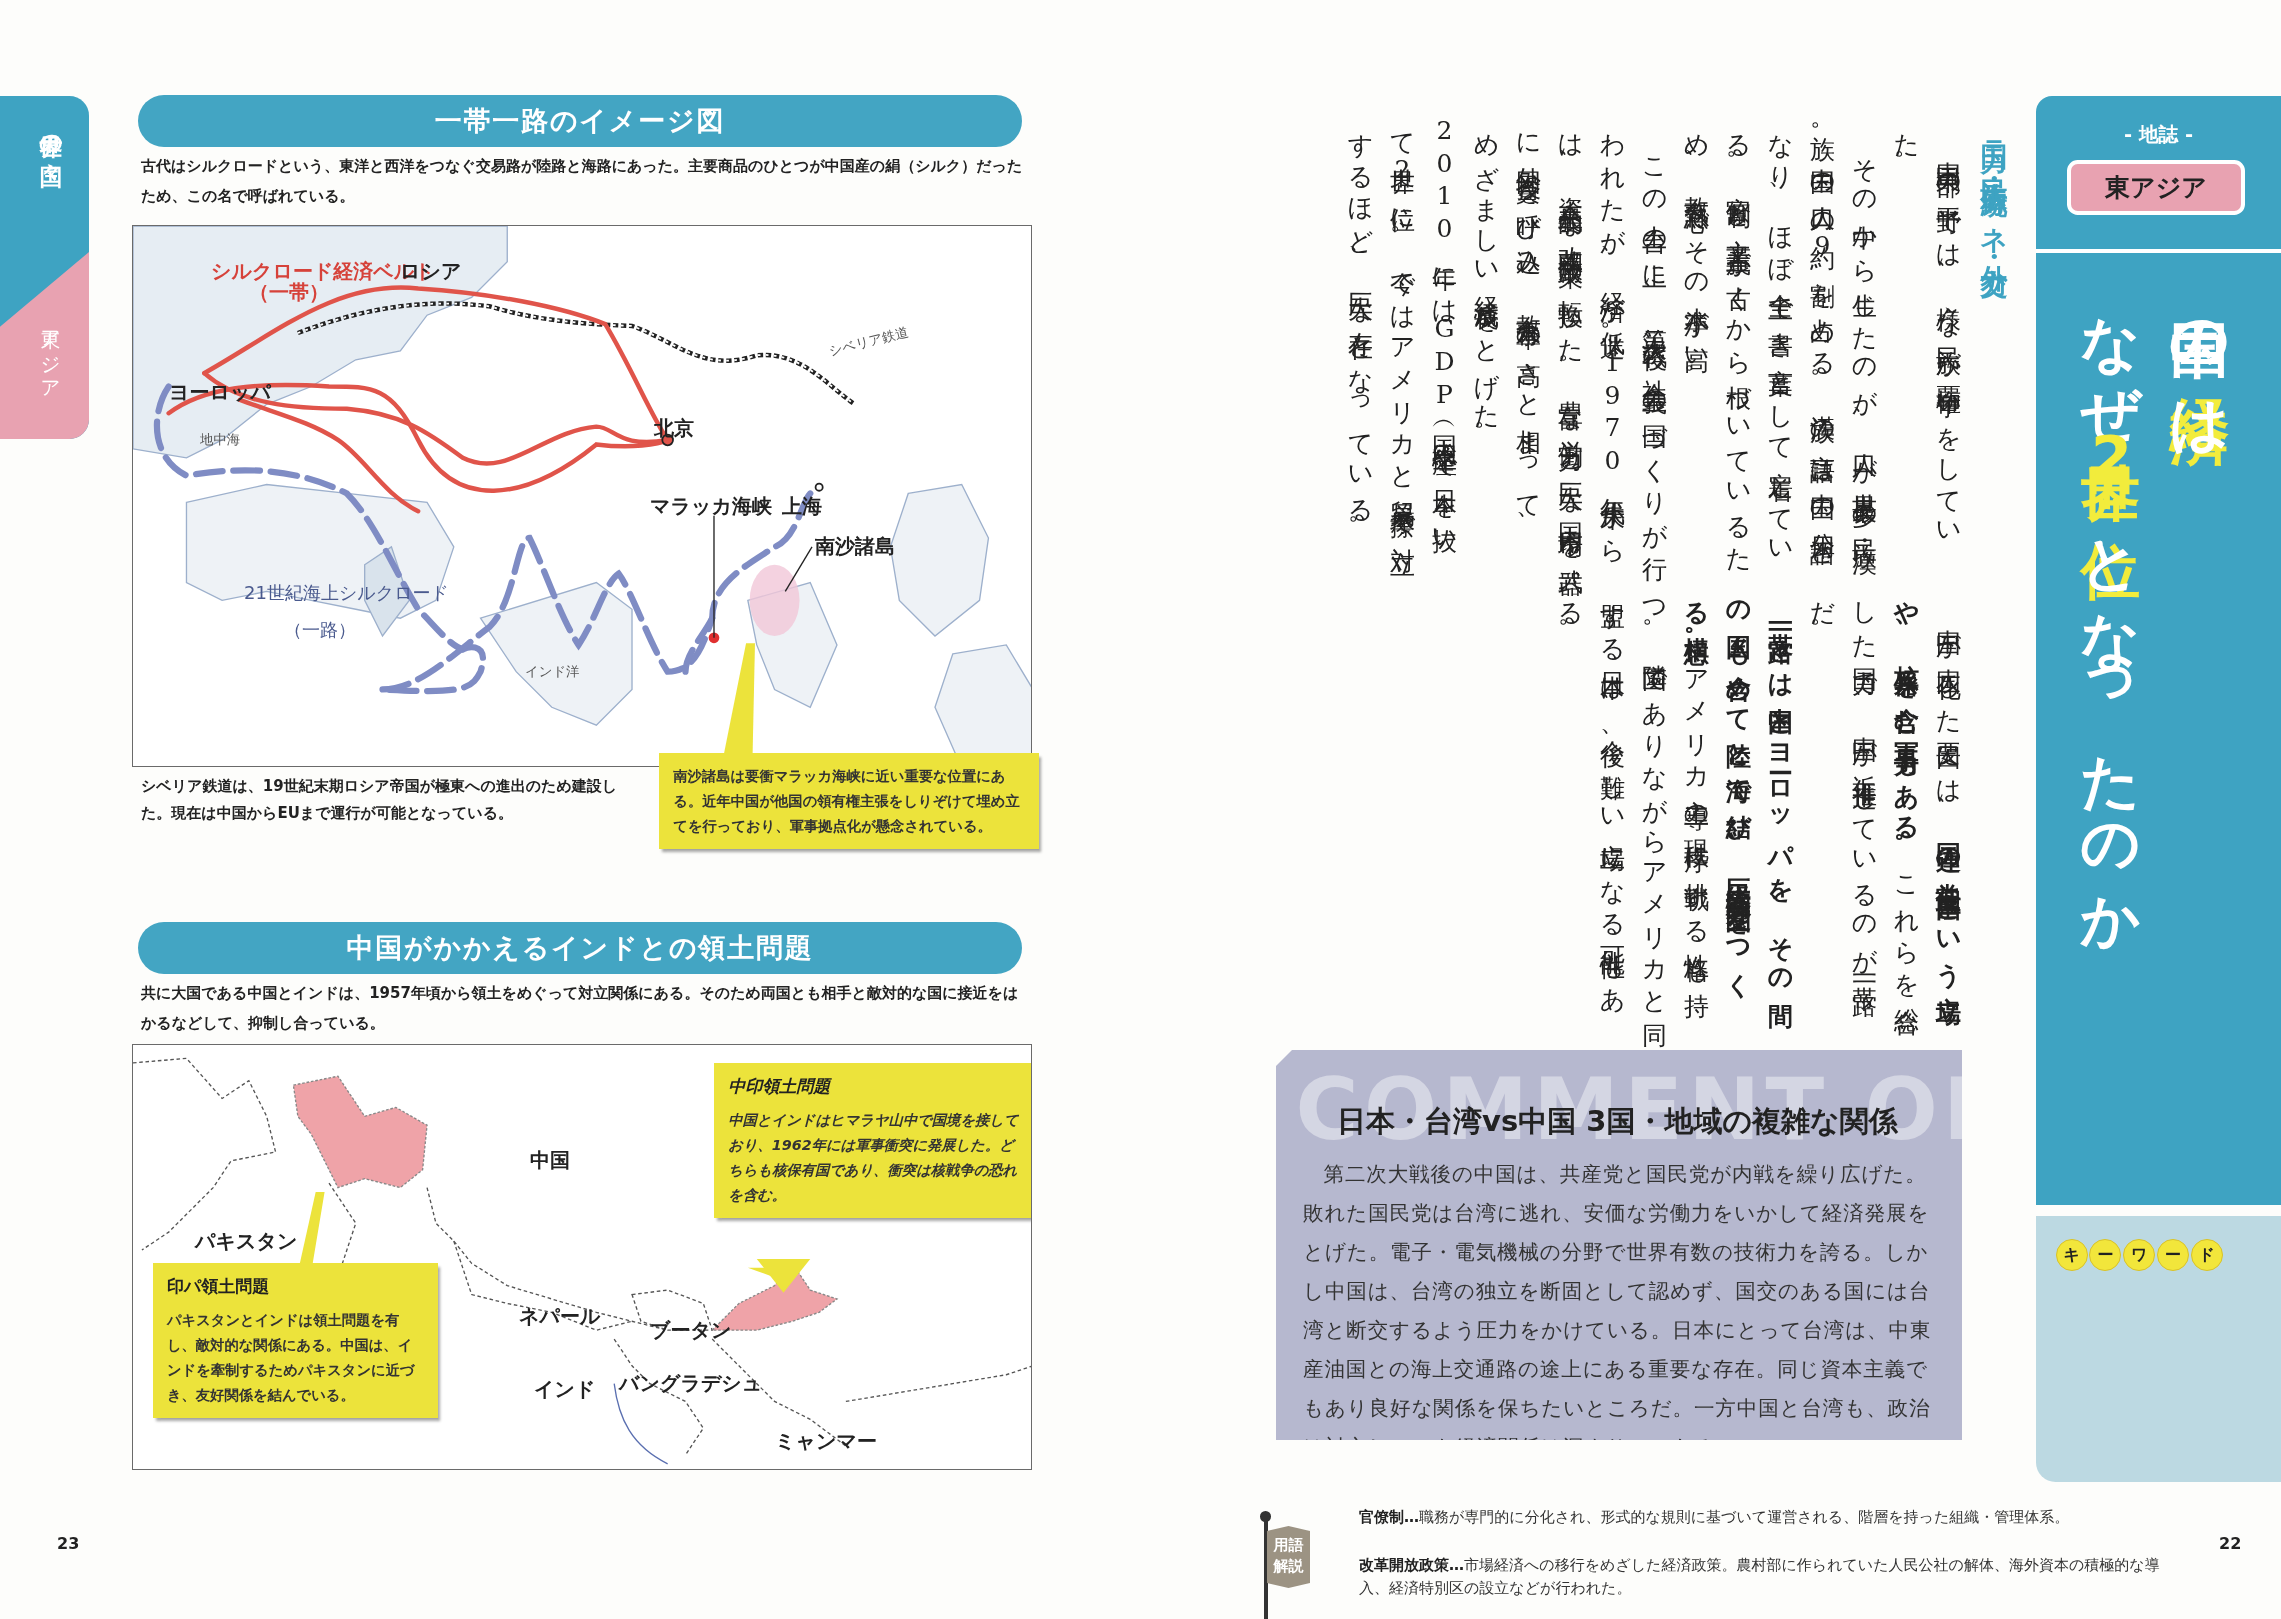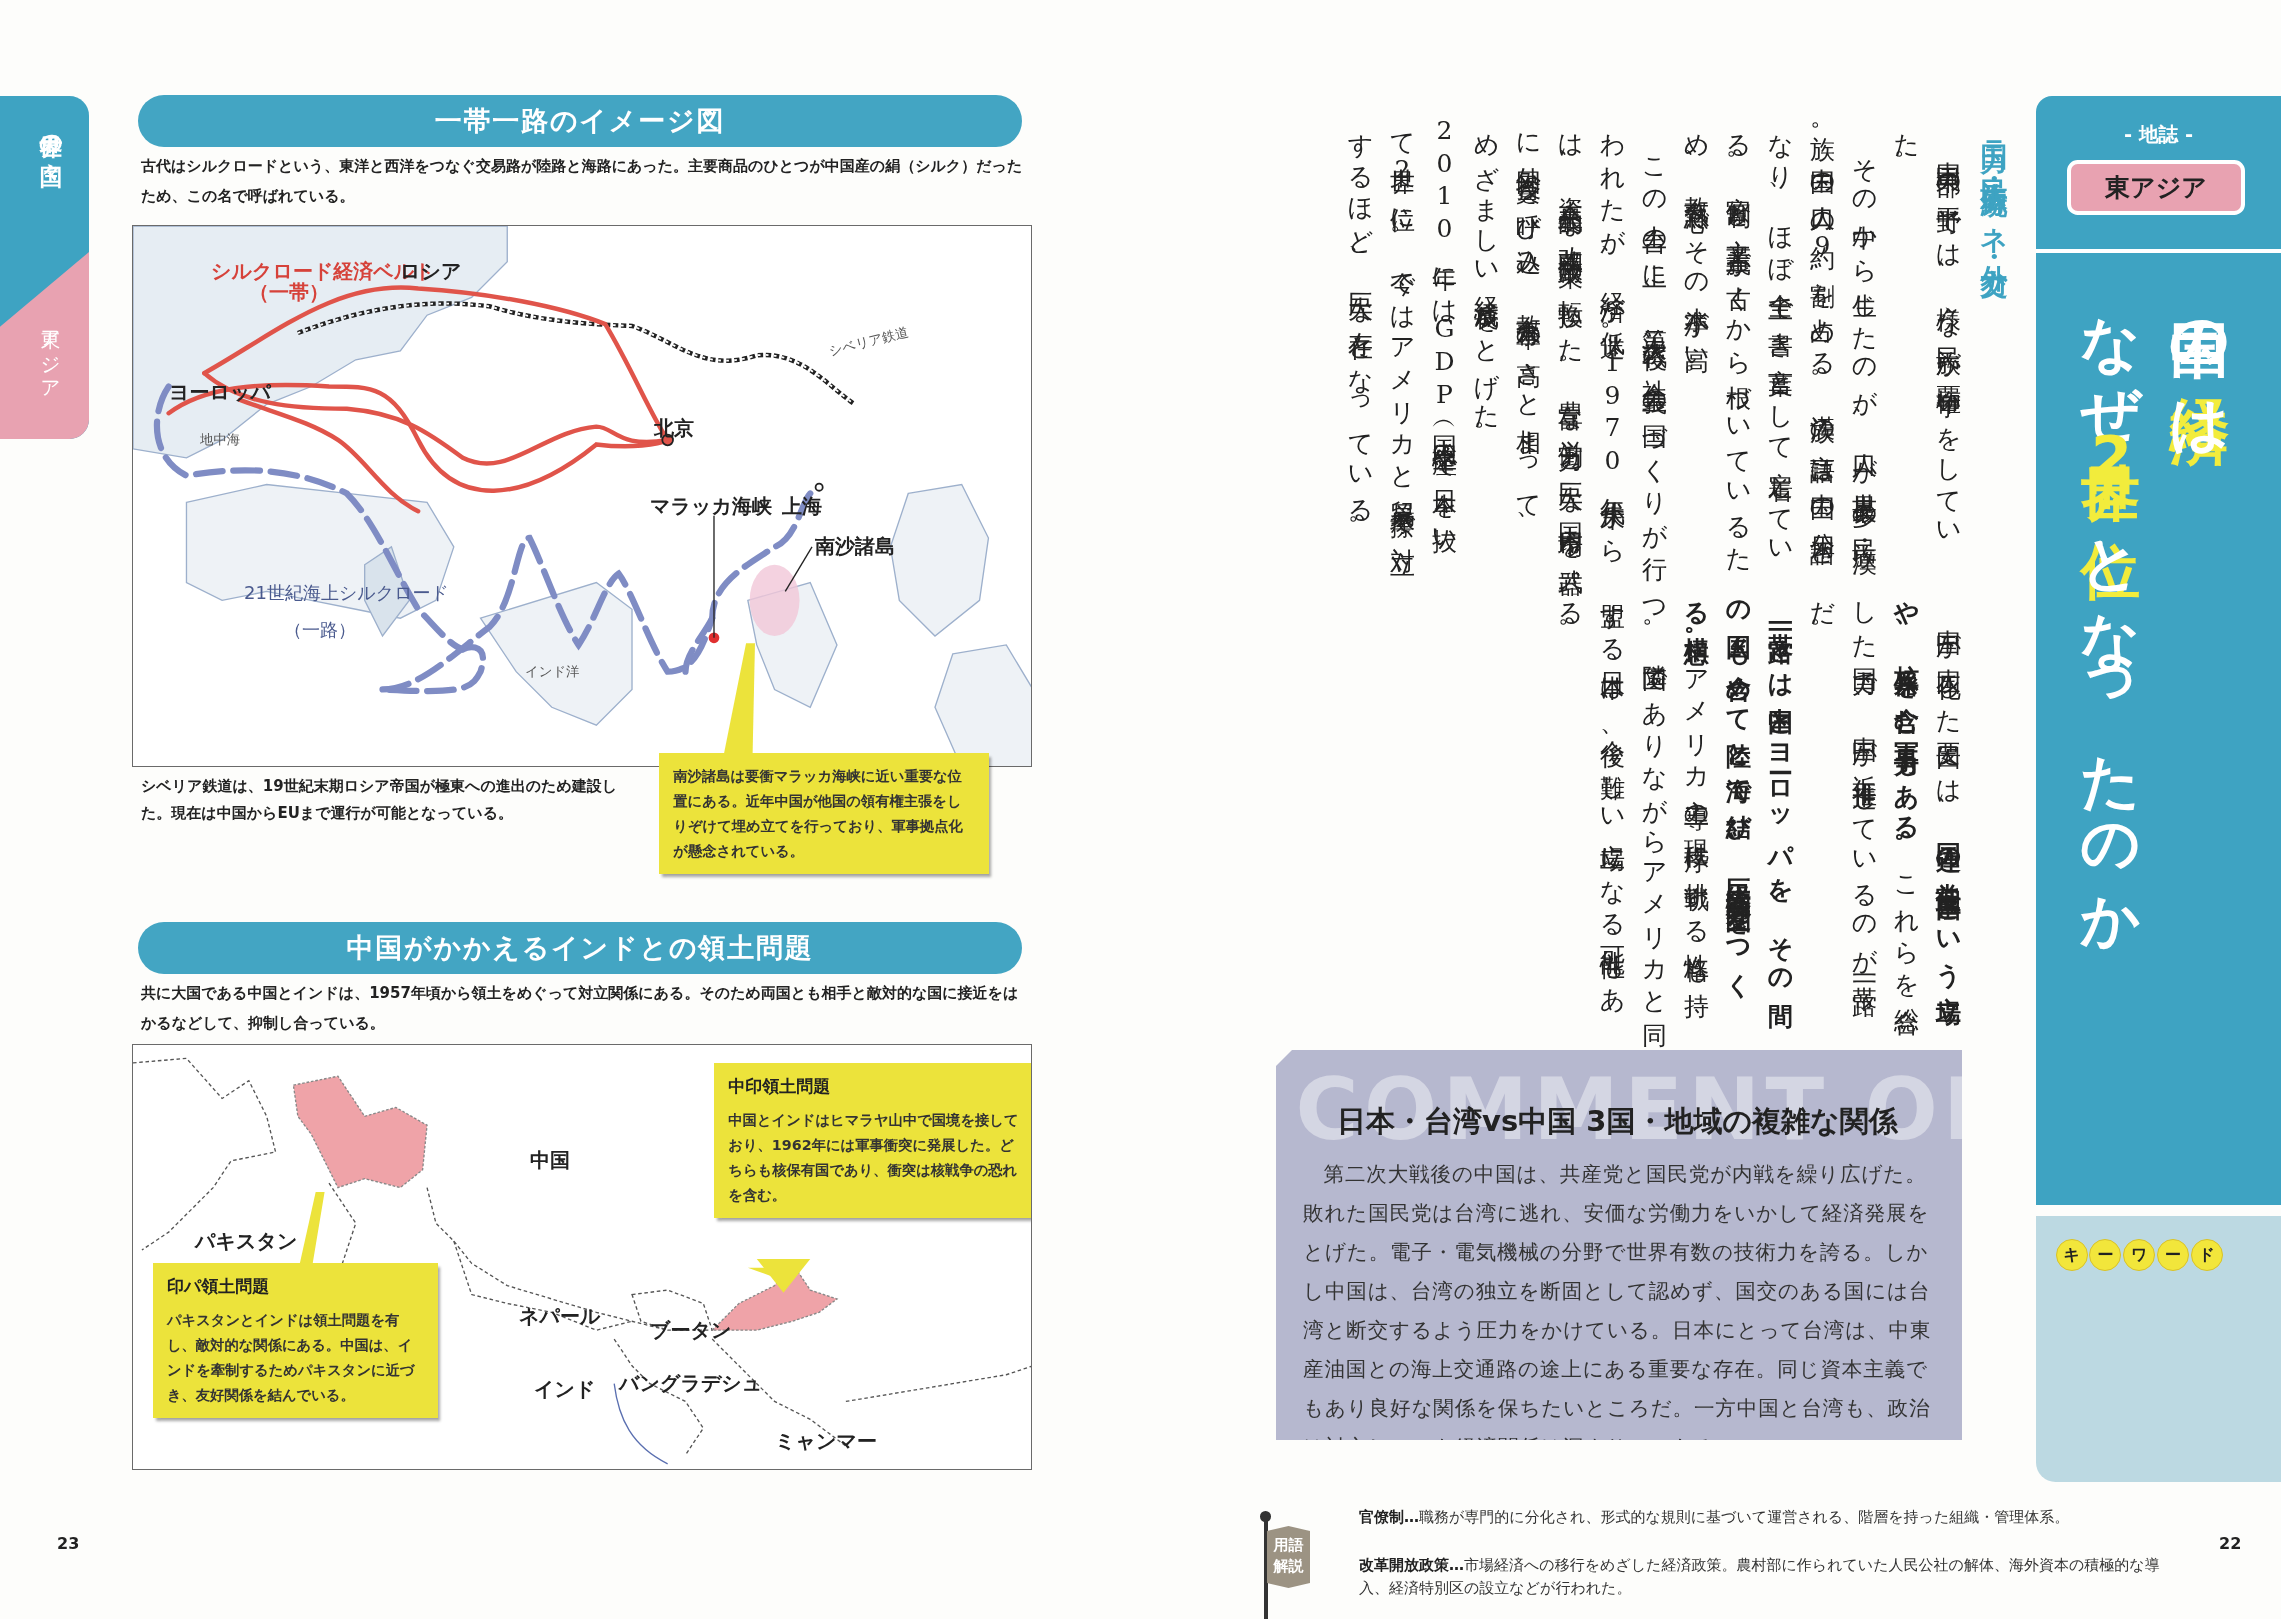--- a/index.html
+++ b/index.html
@@ -120,21 +120,21 @@
   <span class="lbl" style="left:521px; top:189px;">北京</span>
   <span class="lbl" style="left:517px; top:267px;">マラッカ海峡</span>
   <span class="lbl" style="left:649px; top:267px;">上海</span>
   <span class="lbl" style="left:682px; top:307px;">南沙諸島</span>
   <span class="lbl navy" style="left:111px; top:355px; font-size:18px;">21世紀海上シルクロード</span>
   <span class="lbl navy" style="left:151px; top:392px; font-size:18px;">（一路）</span>
   <span class="lbl small" style="left:392px; top:437px;">インド洋</span>
 </div>
 
 <div class="caption" style="left:141px; top:773px; width:499px;">シベリア鉄道は、19世紀末期ロシア帝国が極東への進出のため建設した。現在は中国からEUまで運行が可能となっている。</div>
-<div class="callout" style="left:659px; top:753px; width:330px;">
+<div class="callout" style="left:659px; top:753px; width:380px;">
   <span>南沙諸島は要衝マラッカ海峡に近い重要な位置にある。近年中国が他国の領有権主張をしりぞけて埋め立てを行っており、軍事拠点化が懸念されている。</span>
 </div>
 
 <div class="section-banner" style="top:922px;">中国がかかえるインドとの領土問題</div>
 <div class="lead" style="top:978px;">共に大国である中国とインドは、1957年頃から領土をめぐって対立関係にある。そのため両国とも相手と敵対的な国に接近をはかるなどして、抑制し合っている。</div>
 
 <div class="mapbox" style="top:1044px; height:426px;">
   <svg width="900" height="426" viewBox="0 0 1010 478">
     <g fill="none" stroke="#555" stroke-width="1.5" stroke-dasharray="4 3">
       <path d="M0 20 L60 15 L100 60 L130 40 L150 80 L160 120 L110 130 L90 160 L60 190 L40 210 L10 230"></path>
@@ -156,21 +156,21 @@
     <polygon points="700,240 760,240 730,278" fill="#ece33b"></polygon>
   </svg>
   <span class="lbl" style="left:397px; top:102px;">中国</span>
   <span class="lbl" style="left:62px; top:183px;">パキスタン</span>
   <span class="lbl" style="left:386px; top:258px;">ネパール</span>
   <span class="lbl" style="left:517px; top:272px;">ブータン</span>
   <span class="lbl" style="left:401px; top:331px;">インド</span>
   <span class="lbl" style="left:486px; top:325px;">バングラデシュ</span>
   <span class="lbl" style="left:642px; top:383px;">ミャンマー</span>
 
-  <div class="callout" style="left:581px; top:18px; width:320px;">
+  <div class="callout" style="left:581px; top:18px; width:320px;font-style:italic;">
     <div class="ctitle">中印領土問題</div>
     <div>中国とインドはヒマラヤ山中で国境を接しており、1962年には軍事衝突に発展した。どちらも核保有国であり、衝突は核戦争の恐れを含む。</div>
   </div>
   <div class="callout" style="left:19.6px; top:218px; width:285px;">
     <div class="ctitle">印パ領土問題</div>
     <div>パキスタンとインドは領土問題を有し、敵対的な関係にある。中国は、インドを牽制するためパキスタンに近づき、友好関係を結んでいる。</div>
   </div>
 </div>
 
 <span class="page-num" style="left:57px; top:1534px;">23</span>

